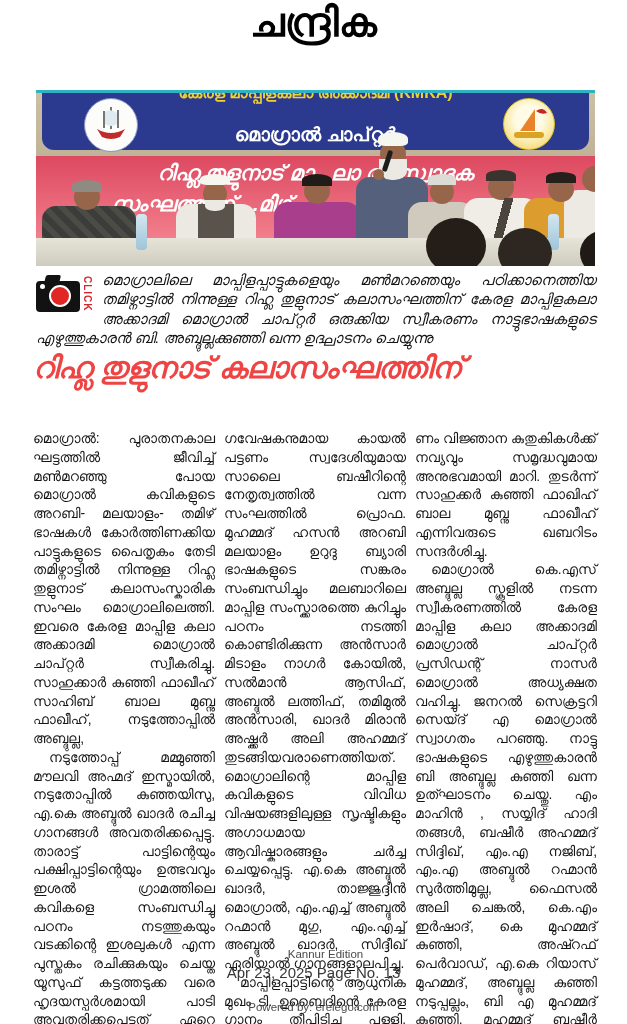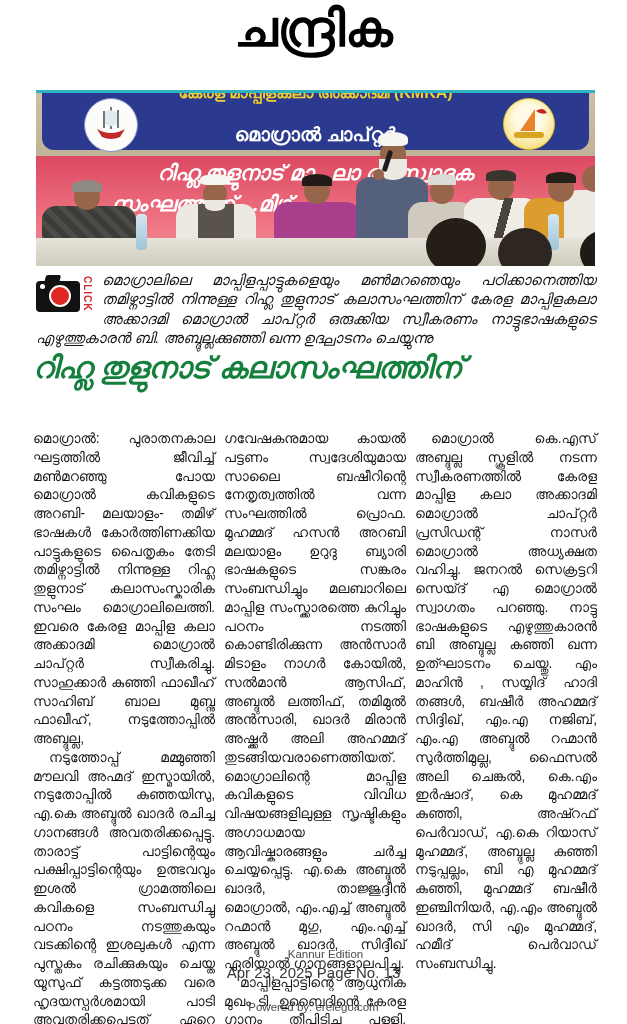--- a/index.html
+++ b/index.html
@@ -1,21 +1,21 @@
 <!DOCTYPE html>
 <html><head>
 <meta charset="utf-8">
 <style>
   html,body{margin:0;padding:0;background:#e9e9e9;}
   .page{position:relative;width:627px;height:1024px;background:#ffffff;margin:0 auto;
         font-family:"Liberation Sans",sans-serif;overflow:hidden;}
 
   
   .masthead{position:absolute;top:0px;left:0;right:0;text-align:center;
-            font-size:50px;font-weight:bold;color:#000;}
+            font-size:40px;font-weight:bold;color:#000;}
 
   
   .photo{position:absolute;left:36px;top:90px;width:559px;height:176px;overflow:hidden;background:#b9a98c;}
   .teal-top{position:absolute;top:0;left:0;right:0;height:3px;background:#2fb3c2;z-index:20;}
   .wall{position:absolute;top:3px;left:0;right:0;bottom:0;background:linear-gradient(180deg,#cbbfa4,#ab9d83);}
   .banner-blue{position:absolute;top:3px;left:6px;right:6px;height:57px;background:#2b3a8e;
                border-radius:0 0 12px 12px;overflow:hidden;z-index:3;}
   .org-line{position:absolute;top:-9px;left:0;right:0;text-align:center;color:#f2cf2f;
             font-weight:bold;font-size:16px;white-space:nowrap;}
   .chapter-line{position:absolute;bottom:4px;left:0;right:0;text-align:center;color:#fff;
@@ -95,21 +95,21 @@
   .cam-body{position:absolute;left:0;top:7px;width:44px;height:31px;background:#121212;border-radius:4px;}
   .cam-top{position:absolute;left:9px;top:1px;width:15px;height:9px;background:#121212;
            border-radius:2px;transform:skewX(-14deg);}
   .cam-lens{position:absolute;left:13px;top:11px;width:22px;height:22px;background:#e02724;
             border:2px solid #fff;border-radius:50%;box-sizing:border-box;z-index:2;}
   .cam-flash{position:absolute;left:4px;top:10px;width:5px;height:5px;background:#fff;border-radius:50%;z-index:2;}
   .click-label{position:absolute;right:2px;top:2px;color:#d6262b;font-size:10px;font-weight:bold;
                letter-spacing:1px;writing-mode:vertical-rl;}
 
   
-  .headline{position:absolute;left:33px;top:350px;width:564px;color:#15803d;font-weight:800;
+  .headline{position:absolute;left:33px;top:350px;width:564px;color:#ef4444;font-weight:800;
             font-style:italic;font-size:30px;line-height:1.23;letter-spacing:-0.4px;}
 
   
   .article{position:absolute;left:33px;top:430px;width:564px;display:flex;gap:9px;}
   .col{flex:1;min-width:0;text-align:justify;font-size:13.8px;line-height:1.36;color:#161616;}
   .col p{margin:0;}
   .col p.indent{text-indent:16px;}
 
   
   .footer{position:absolute;left:0;right:0;top:948px;text-align:center;}
@@ -220,20 +220,21 @@
     <div class="col">
       <p>മൊഗ്രാൽ: പുരാതനകാല ഘട്ടത്തിൽ ജീവിച്ച് മൺമറഞ്ഞു പോയ മൊഗ്രാൽ കവികളുടെ അറബി- മലയാളം- തമിഴ് ഭാഷകൾ കോർത്തിണക്കിയ പാട്ടുകളുടെ പൈതൃകം തേടി തമിഴ്നാട്ടിൽ നിന്നുള്ള റിഹ്ല തുളുനാട് കലാസംസ്കാരിക സംഘം മൊഗ്രാലിലെത്തി. ഇവരെ കേരള മാപ്പിള കലാ അക്കാദമി മൊഗ്രാൽ ചാപ്റ്റർ സ്വീകരിച്ചു. സാഹുക്കാർ കുഞ്ഞി ഫാഖീഹ് സാഹിബ് ബാല മുബ്നു ഫാഖീഹ്, നടുത്തോപ്പിൽ അബ്ദുല്ല,</p>
       <p class="indent">നടുത്തോപ്പ് മമ്മുഞ്ഞി മൗലവി അഹ്മദ് ഇസ്മായിൽ, നടുതോപ്പിൽ കുഞ്ഞയിസു, എ.കെ അബ്ദുൽ ഖാദർ രചിച്ച ഗാനങ്ങൾ അവതരിക്കപ്പെട്ടു. താരാട്ട് പാട്ടിന്റെയും പക്ഷിപ്പാട്ടിന്റെയും ഉത്ഭവവും ഇശൽ ഗ്രാമത്തിലെ കവികളെ സംബന്ധിച്ചു പഠനം നടത്തുകയും വടക്കിന്റെ ഇശലുകൾ എന്ന പുസ്തകം രചിക്കുകയും ചെയ്ത യൂസുഫ് കട്ടത്തടുക്ക വരെ ഹൃദയസ്പർശമായി പാടി അവതരിക്കപ്പെട്ടത് ഏറെ അനുഭൂതി നൽകുന്നതായി.</p>
 
     </div>
     <div class="col">
       <p>ഗവേഷകനുമായ കായൽ പട്ടണം സ്വദേശിയുമായ സാലൈ ബഷീറിന്റെ നേതൃത്വത്തിൽ വന്ന സംഘത്തിൽ പ്രൊഫ. മുഹമ്മദ് ഹസൻ അറബി മലയാളം ഉറുദു ബ്യാരി ഭാഷകളുടെ സങ്കരം സംബന്ധിച്ചും മലബാറിലെ മാപ്പിള സംസ്ക്കാരത്തെ കുറിച്ചും പഠനം നടത്തി കൊണ്ടിരിക്കുന്ന അൻസാർ മിടാളം നാഗർ കോയിൽ, സൽമാൻ ആസിഫ്, അബ്ദുൽ ലത്തിഫ്, തമിമുൽ അൻസാരി, ഖാദർ മിരാൻ അഷ്ക്കർ അലി അഹമ്മദ് തുടങ്ങിയവരാണെത്തിയത്. മൊഗ്രാലിന്റെ മാപ്പിള കവികളുടെ വിവിധ വിഷയങ്ങളിലുള്ള സൃഷ്ടികളും അഗാധമായ ആവിഷ്കാരങ്ങളും ചർച്ച ചെയ്യപ്പെട്ടു. എ.കെ അബ്ദുൽ ഖാദർ, താജ്ജുദ്ദീൻ മൊഗ്രാൽ, എം.എച്ച് അബ്ദുൽ റഹ്മാൻ മുഗു, എം.എച്ച് അബ്ദുൽ ഖാദർ, സിദ്ദീഖ് ഏരിയാൽ ഗാനങ്ങളാലപിച്ചു.</p>
       <p class="indent">മാപ്പിളപ്പാട്ടിന്റെ ആധുനിക മുഖം ടി. ഉബൈദിന്റെ കേരള ഗാനം തീപിടിച്ച പള്ളി, ദുനിയാവിന്റെ മറിമായം.... തുടങ്ങി കാസർകോടിന്റെ ഒട്ടനവധി കവികളുടെ സൃഷ്ടി വൈവിധ്യങ്ങളിലൂടെ അവതരിപ്പിച്ചു. വടക്കൻ കേരളത്തിന്റെ ഇശൽ പെരുമ തമിഴ്നാട് കായൽ പട്ട</p>
     </div>
     <div class="col">
+      <p>ണം വിജ്ഞാന കുതുകികൾക്ക് നവ്യവും സമൃദ്ധവുമായ അനുഭവമായി മാറി. തുടർന്ന് സാഹുക്കർ കുഞ്ഞി ഫാഖിഹ് ബാല മുബ്നു ഫാഖീഹ് എന്നിവരുടെ ഖബറിടം സന്ദർശിച്ചു.</p>
       <p class="indent">മൊഗ്രാൽ കെ.എസ് അബ്ദുല്ല സ്കൂളിൽ നടന്ന സ്വീകരണത്തിൽ കേരള മാപ്പിള കലാ അക്കാദമി മൊഗ്രാൽ ചാപ്റ്റർ പ്രസിഡന്റ് നാസർ മൊഗ്രാൽ അധ്യക്ഷത വഹിച്ചു. ജനറൽ സെക്രട്ടറി സെയ്ദ് എ മൊഗ്രാൽ സ്വാഗതം പറഞ്ഞു. നാട്ടു ഭാഷകളുടെ എഴുത്തുകാരൻ ബി അബ്ദുല്ല കുഞ്ഞി ഖന്ന ഉത്ഘാടനം ചെയ്തു. എം മാഹിൻ , സയ്യിദ് ഹാദി തങ്ങൾ, ബഷീർ അഹമ്മദ് സിദ്ദിഖ്, എം.എ നജിബ്, എം.എ അബ്ദുൽ റഹ്മാൻ സുർത്തിമുല്ല, ഫൈസൽ അലി ചെങ്കൽ, കെ.എം ഇർഷാദ്, കെ മുഹമ്മദ് കുഞ്ഞി, അഷ്റഫ് പെർവാഡ്, എ.കെ റിയാസ് മുഹമ്മദ്, അബ്ദുല്ല കുഞ്ഞി നടുപ്പല്ലം, ബി എ മുഹമ്മദ് കുഞ്ഞി, മുഹമ്മദ് ബഷീർ ഇഞ്ചിനിയർ, എ.എം അബ്ദുൽ ഖാദർ, സി എം മുഹമ്മദ്, ഹമീദ് പെർവാഡ് സംബന്ധിച്ചു.</p>
     </div>
   </div>
 
   <div class="footer">
     <div class="edition">Kannur Edition</div>
     <div class="datepage">Apr 23, 2025 Page No. 13</div>
     <div class="powered">Powered by: erelego.com</div>
   </div>
 

